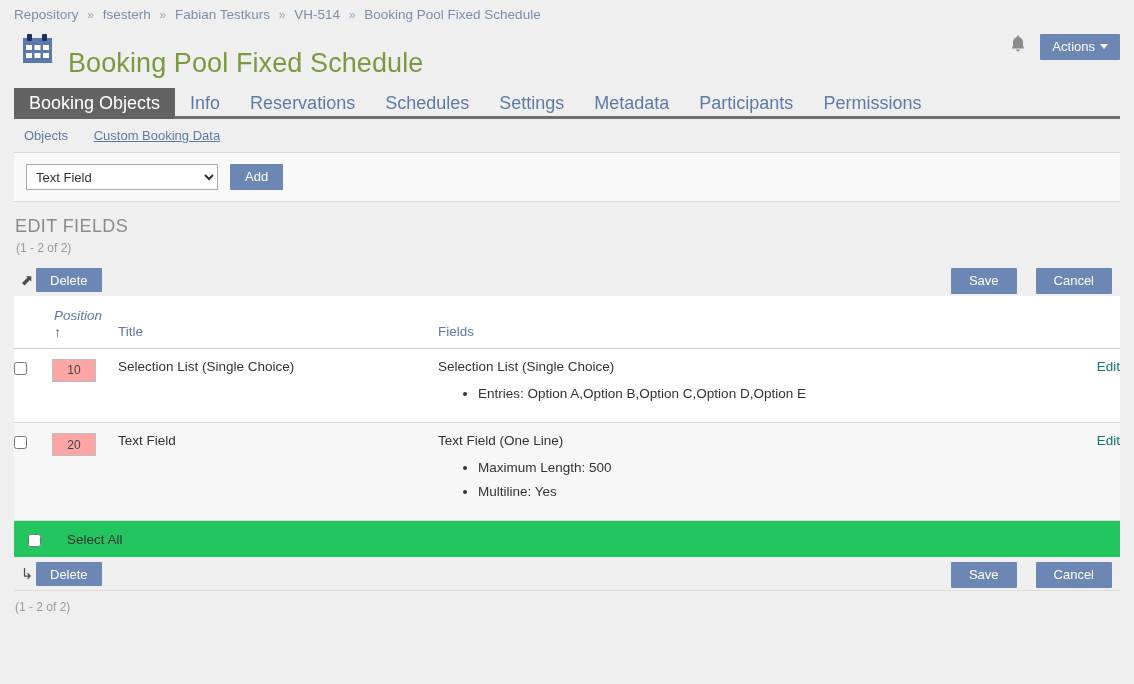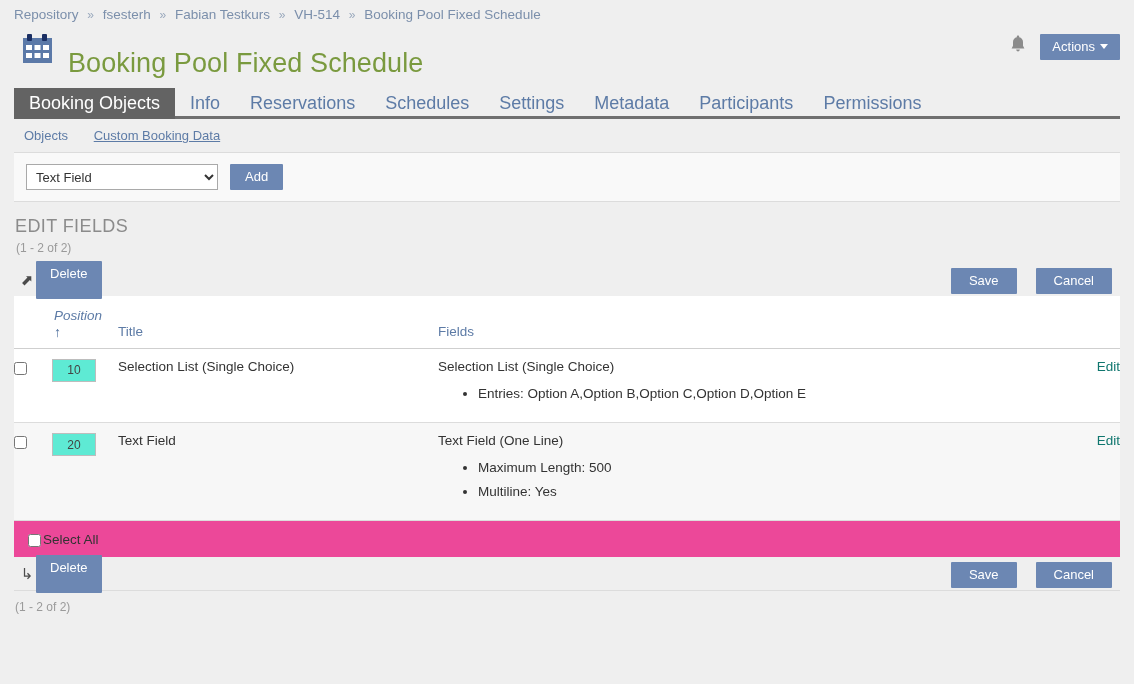--- a/index.html
+++ b/index.html
@@ -157,21 +157,21 @@
     height: 33px;
   }
   .arrow-glyph {
     width: 22px;
     color: #4b4b4b;
     font-size: 15px;
     line-height: 1;
     text-align: center;
     padding-left: 4px;
   }
-  .btn-delete { padding: 6px 14px 19px; }
+  .btn-delete { padding: 6px 14px 5px; }
   .right-btns {
     position: absolute;
     right: 8px; top: 5px;
     display: flex;
     gap: 19px;
   }
   .btn-sm { padding: 6px 18px 7px; }
 
   table.grid {
     width: 100%;
@@ -215,41 +215,41 @@
   td.c-fields { padding-top: 12px; }
   td.c-edit { text-align: right; padding-right: 22px; padding-top: 13px; }
   .pos-input {
     width: 44px;
     height: 23px;
     font-size: 12px;
     font-family: "Liberation Sans", sans-serif;
     text-align: center;
     color: #444;
     border: 1px solid #bdbdbd;
-    background: #5eead4;
+    background: #fca5a5;
   }
   input[type=checkbox].cb {
     width: 13px; height: 13px; margin: 3px 0 0 0;
     vertical-align: top;
   }
   ul.props {
     margin: 11px 0 0 0;
     padding-left: 40px;
     list-style: disc;
   }
   ul.props li { margin-bottom: 6px; line-height: 1.3; }
   a.edit-link { color: #0f766e; text-decoration: none; cursor: pointer; }
 
   .selectall-row {
-    background: #ec4899;
+    background: #22c55e;
     padding: 10px 0 10px 14px;
     font-size: 13.5px;
     display: flex;
     align-items: center;
-    gap: 2px;
+    gap: 26px;
     color: #333;
   }
   .selectall-row .cb { margin-top: 0; }
 
   .footer-count {
     margin: 0 14px;
     padding: 9px 0 0 1px;
     font-size: 12px;
     color: #9a9a9a;
     border-top: 1px solid #dcdcdc;

